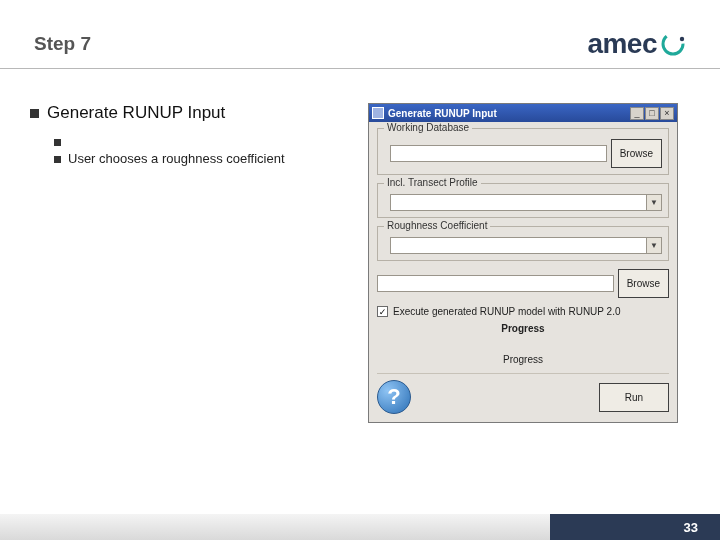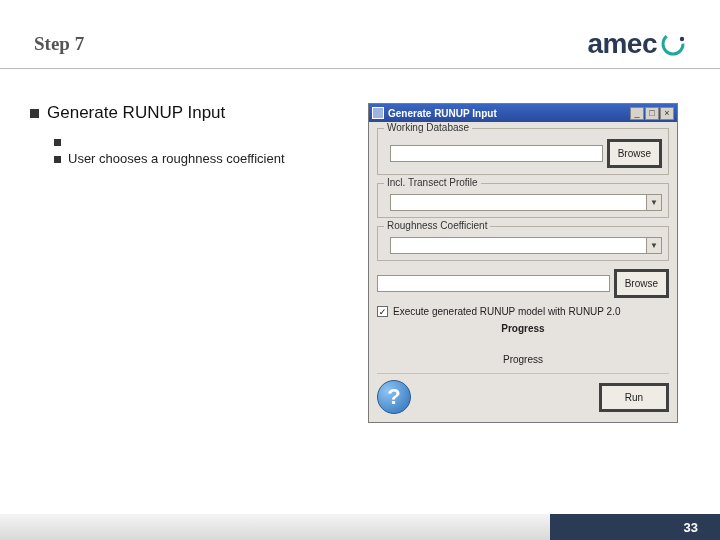--- a/index.html
+++ b/index.html
@@ -15,21 +15,20 @@
     padding: 28px 34px 8px 34px;
     display: flex;
     justify-content: space-between;
     align-items: center;
     border-bottom: 1px solid #b8b8b8;
   }
   .title {
     font-size: 19px;
     font-weight: bold;
     color: #555;
-    font-family: Liberation Serif, serif;
   }
   .logo {
     display: flex;
     align-items: center;
     gap: 3px;
   }
   .logo-text {
     font-size: 28px;
     font-weight: bold;
     color: #2a3a55;
@@ -106,21 +105,21 @@
     background: #e6e3de;
     padding: 0 3px;
     font-size: 10px;
     color: #333;
   }
   .field-row { display:flex; gap:4px; align-items:center; }
   .field-input {
     flex:1; height:17px; background:#fff; border:1px solid #9a958b;
   }
   .dlg-btn {
-    height:29px; background:#efece5; border:3px solid #404040;
+    height:29px; background:#efece5; border:1px solid #404040;
     padding: 0 8px; font-size:10px; color:#222;
     display:flex; align-items:center; justify-content:center;
     min-width: 48px;
   }
   .dropdown {
     flex:1; height:17px; background:#fff; border:1px solid #9a958b;
     display:flex; align-items:center; justify-content:flex-end;
   }
   .dd-arrow {
     width:15px; height:15px; background:#e7e3da; border-left:1px solid #9a958b;

